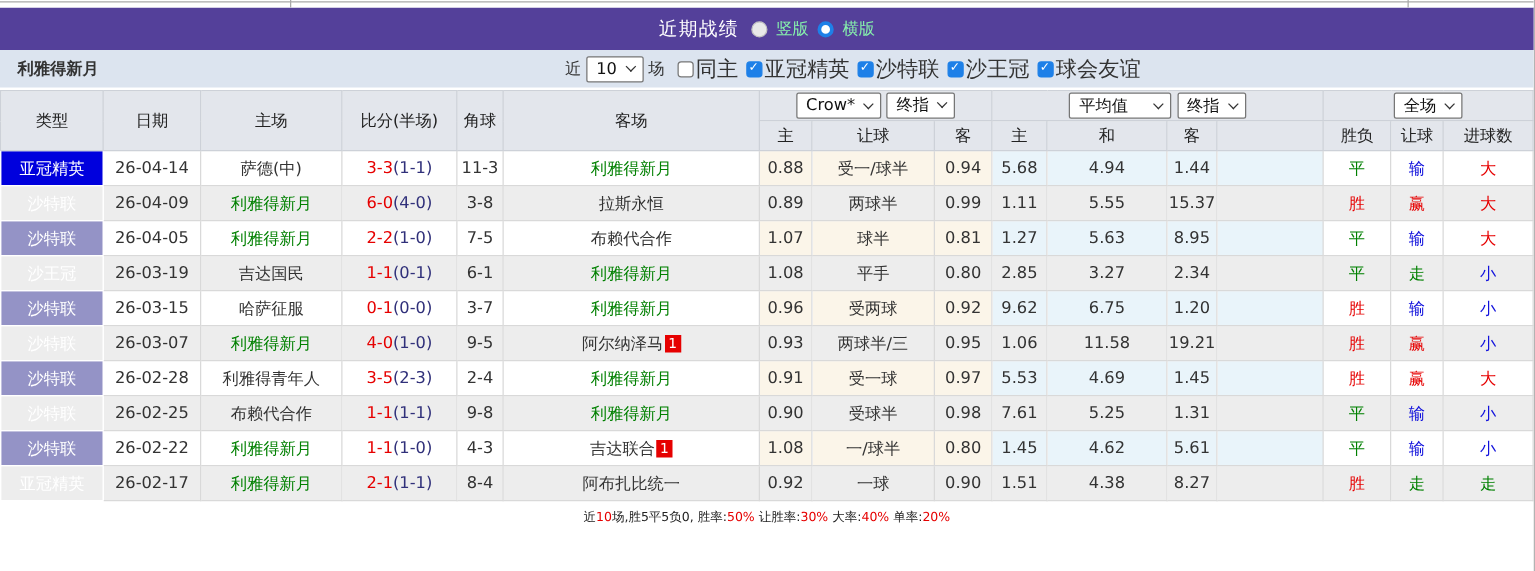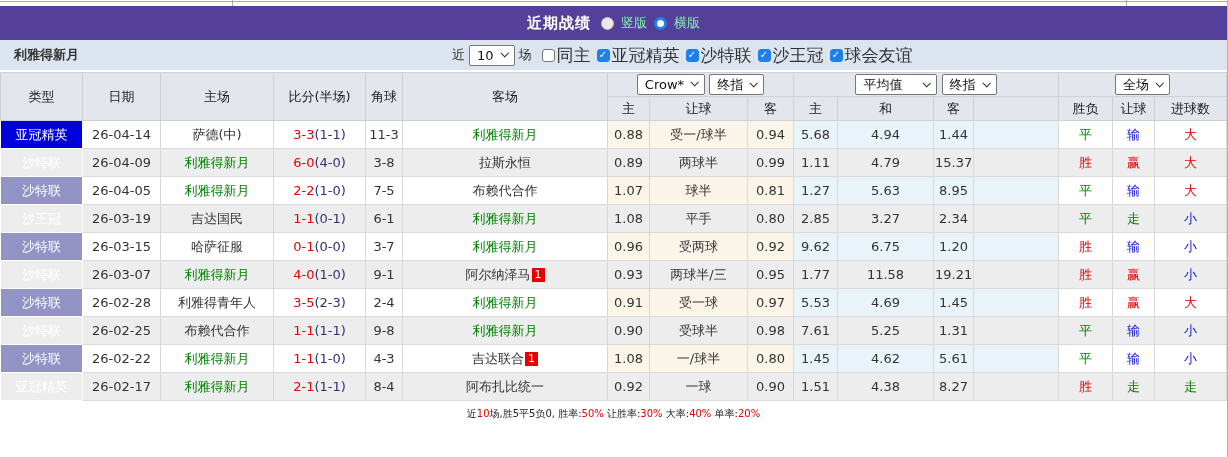--- a/index.html
+++ b/index.html
@@ -8,21 +8,21 @@
   .page { position:relative; width:1228px; height:457px; background:#fff; overflow:hidden;
           border-right:1px solid #b3b3b3; }
 
   
   .top-strip { position:relative; height:6px; background:#fff; }
   .top-strip .hline { position:absolute; left:0; top:1px; width:100%; height:1px; background:#a9a9a9; }
   .top-strip .tick  { position:absolute; top:0; width:1px; height:6px; background:#a9a9a9; }
 
   
   .title-bar { height:34px; background:#54409a; display:flex; align-items:center; justify-content:center; gap:10px; color:#fff; }
-  .title-bar .title { font-size:15px; font-weight:bold; letter-spacing:1px; }
+  .title-bar .title { font-size:15px; font-weight:normal; letter-spacing:1px; }
   .radio-group { display:flex; align-items:center; gap:7px; }
   .radio-unsel { width:13px; height:13px; border-radius:50%; background:#e9e9e9; border:1px solid #c3c3c3; display:inline-block; }
   .radio-sel   { width:13px; height:13px; border-radius:50%; background:#fff; border:3.5px solid #1e80e8; display:inline-block; }
   .radio-label { font-size:13px; color:#86efac; }
 
   
   .filter-bar { position:relative; height:30px; background:#dce4ef; display:flex; align-items:center; }
   .team-name { margin-left:14px; font-weight:bold; font-size:13px; color:#333; }
   .filter-controls { position:absolute; left:452px; top:0; height:30px; display:flex; align-items:center; gap:4px; color:#333; }
   .cbrow { display:flex; align-items:center; }
@@ -198,21 +198,21 @@
           <td class="type type-spl">沙特联</td>
           <td>26-04-09</td>
           <td class="team">利雅得新月</td>
           <td><span class="sc">6-0</span><span class="half">(4-0)</span></td>
           <td>3-8</td>
           <td>拉斯永恒</td>
           <td class="asian">0.89</td>
           <td class="asian">两球半</td>
           <td class="asian">0.99</td>
           <td class="euro">1.11</td>
-          <td class="euro">4.79</td>
+          <td class="euro">5.55</td>
           <td class="euro">15.37</td>
           <td class="euro"></td>
           <td class="res red">胜</td>
           <td class="res red">赢</td>
           <td class="res red">大</td>
         </tr>
         <tr>
           <td class="type type-spl">沙特联</td>
           <td>26-04-05</td>
           <td class="team">利雅得新月</td>
@@ -264,26 +264,26 @@
           <td class="euro"></td>
           <td class="res red">胜</td>
           <td class="res blue">输</td>
           <td class="res blue">小</td>
         </tr>
         <tr class="alt">
           <td class="type type-spl">沙特联</td>
           <td>26-03-07</td>
           <td class="team">利雅得新月</td>
           <td><span class="sc">4-0</span><span class="half">(1-0)</span></td>
-          <td>9-1</td>
+          <td>9-5</td>
           <td>阿尔纳泽马<span class="badge1">1</span></td>
           <td class="asian">0.93</td>
           <td class="asian">两球半/三</td>
           <td class="asian">0.95</td>
-          <td class="euro">1.77</td>
+          <td class="euro">1.06</td>
           <td class="euro">11.58</td>
           <td class="euro">19.21</td>
           <td class="euro"></td>
           <td class="res red">胜</td>
           <td class="res red">赢</td>
           <td class="res blue">小</td>
         </tr>
         <tr>
           <td class="type type-spl">沙特联</td>
           <td>26-02-28</td>

